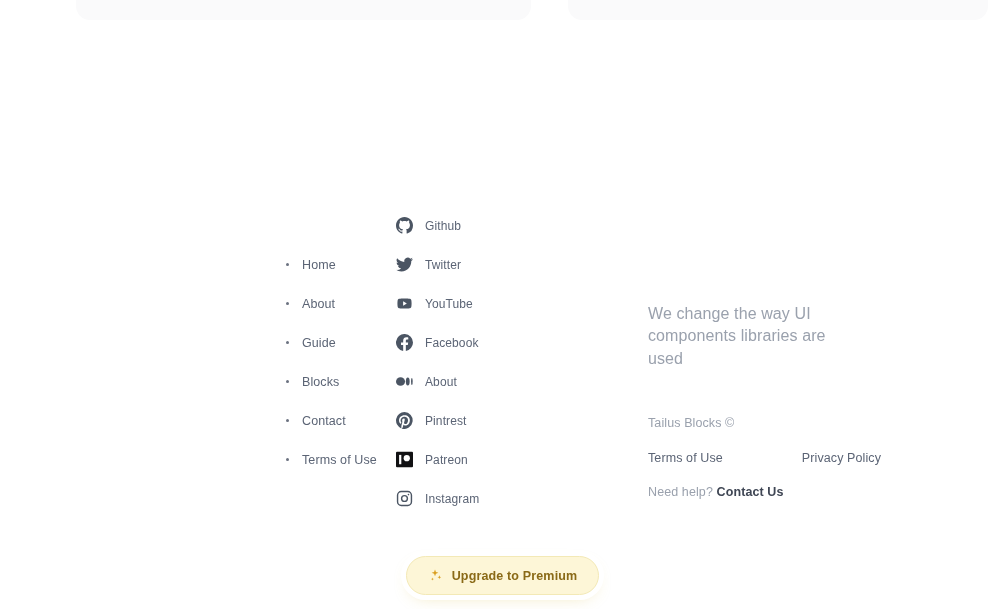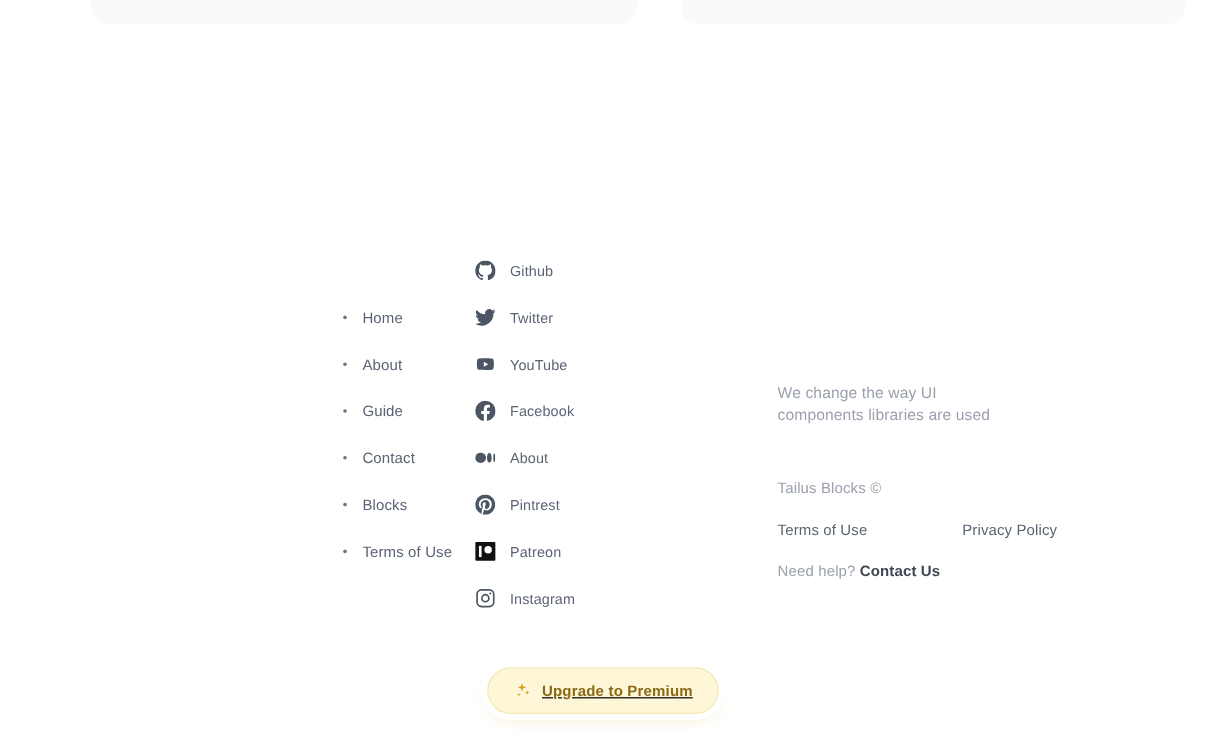--- a/index.html
+++ b/index.html
@@ -111,21 +111,21 @@
     white-space: nowrap;
   }
 
   
   .about-col {
     flex: 1 1 auto;
     padding-top: 84px;
     padding-left: 107px;
   }
   .tagline {
-    font-size: 13px;
+    font-size: 16px;
     line-height: 1.38;
     color: #9aa1ad;
     max-width: 186px;
     letter-spacing: .1px;
   }
   .brand {
     margin-top: 46px;
     font-size: 12.5px;
     color: #9aa1ad;
     letter-spacing: .1px;
@@ -171,21 +171,20 @@
     align-items: center;
     gap: 9px;
     height: 39px;
     padding: 0 21px;
     border-radius: 22px;
     background: #fdf6d7;
     border: 1px solid #f3e9b6;
     box-shadow: 0 0 0 5px #ffffff, 0 6px 16px -4px rgba(214,186,60,.35);
     cursor: pointer;
     font-family: "Liberation Sans", sans-serif;
-    text-decoration: underline;
   }
   .cta-ico {
     width: 15px;
     height: 15px;
     display: flex;
     align-items: center;
     justify-content: center;
     color: #d99e1f;
     flex: 0 0 15px;
   }
@@ -223,26 +222,26 @@
         <span class="nav-label">About</span>
       </div>
 
       <div class="nav-item">
         <span class="nav-bullet"></span>
         <span class="nav-label">Guide</span>
       </div>
 
       <div class="nav-item">
         <span class="nav-bullet"></span>
+        <span class="nav-label">Blocks</span>
+      </div>
+
+      <div class="nav-item">
+        <span class="nav-bullet"></span>
         <span class="nav-label">Contact</span>
-      </div>
-
-      <div class="nav-item">
-        <span class="nav-bullet"></span>
-        <span class="nav-label">Blocks</span>
       </div>
 
       <div class="nav-item">
         <span class="nav-bullet"></span>
         <span class="nav-label">Terms of Use</span>
       </div>
 
     </nav>
 
     <nav class="social-col">

